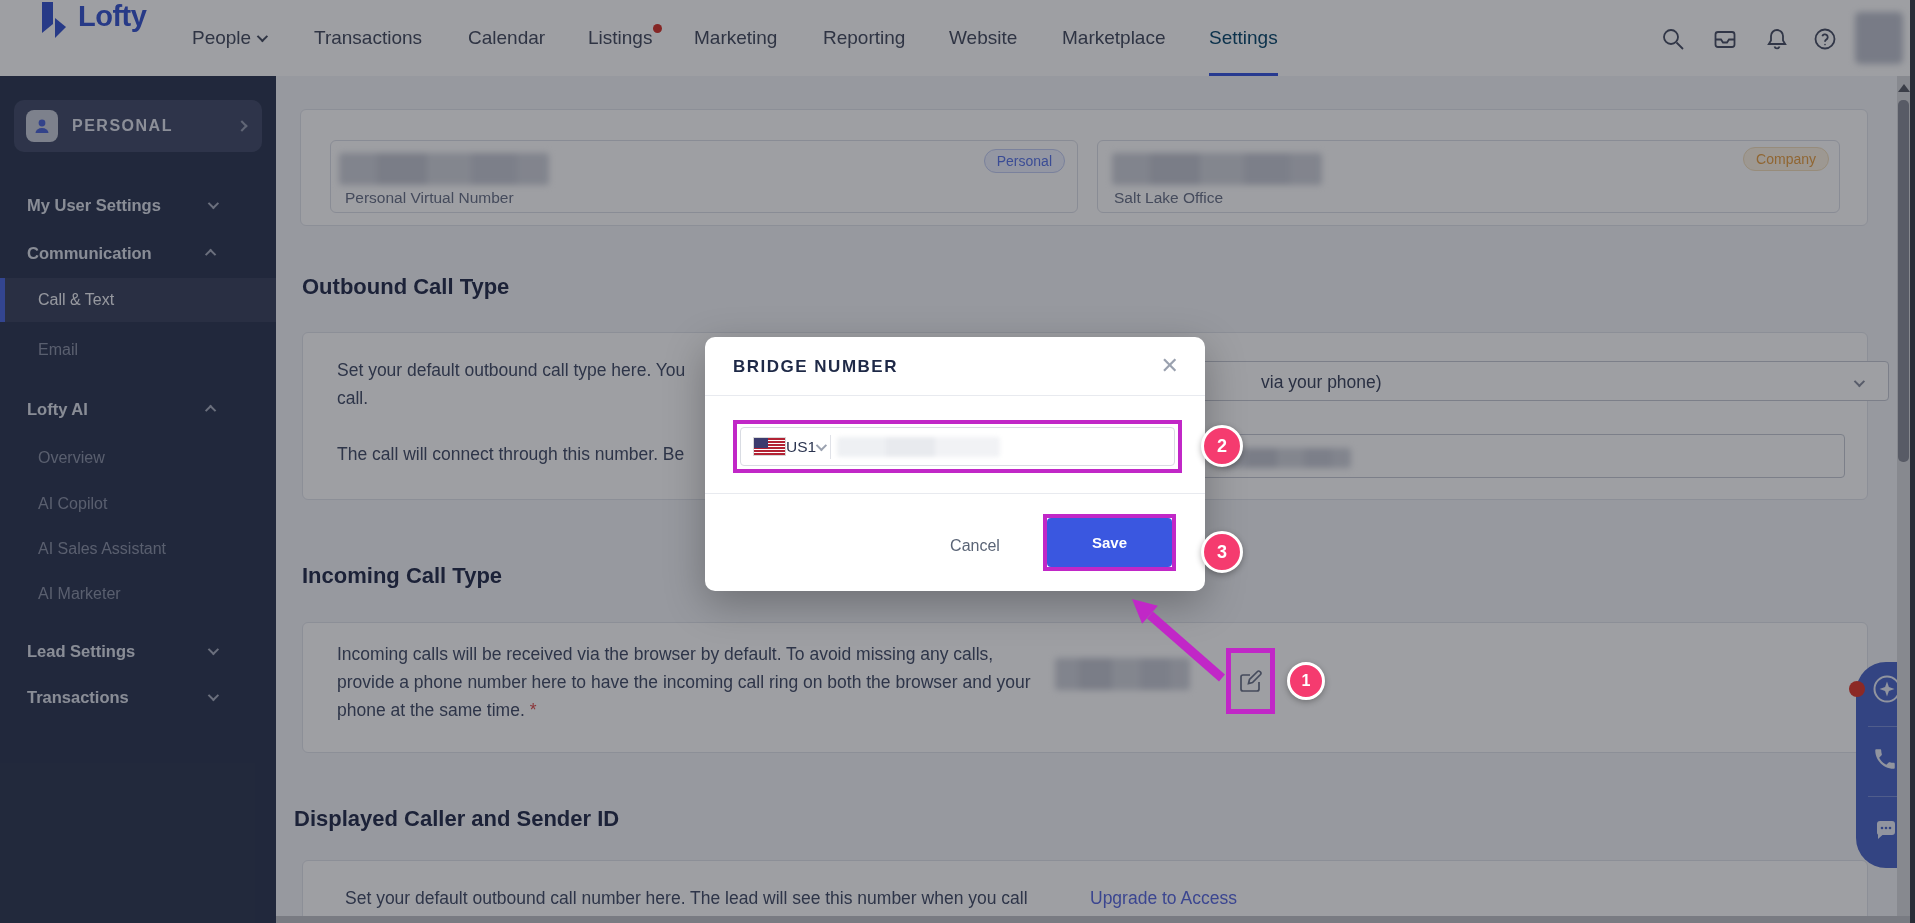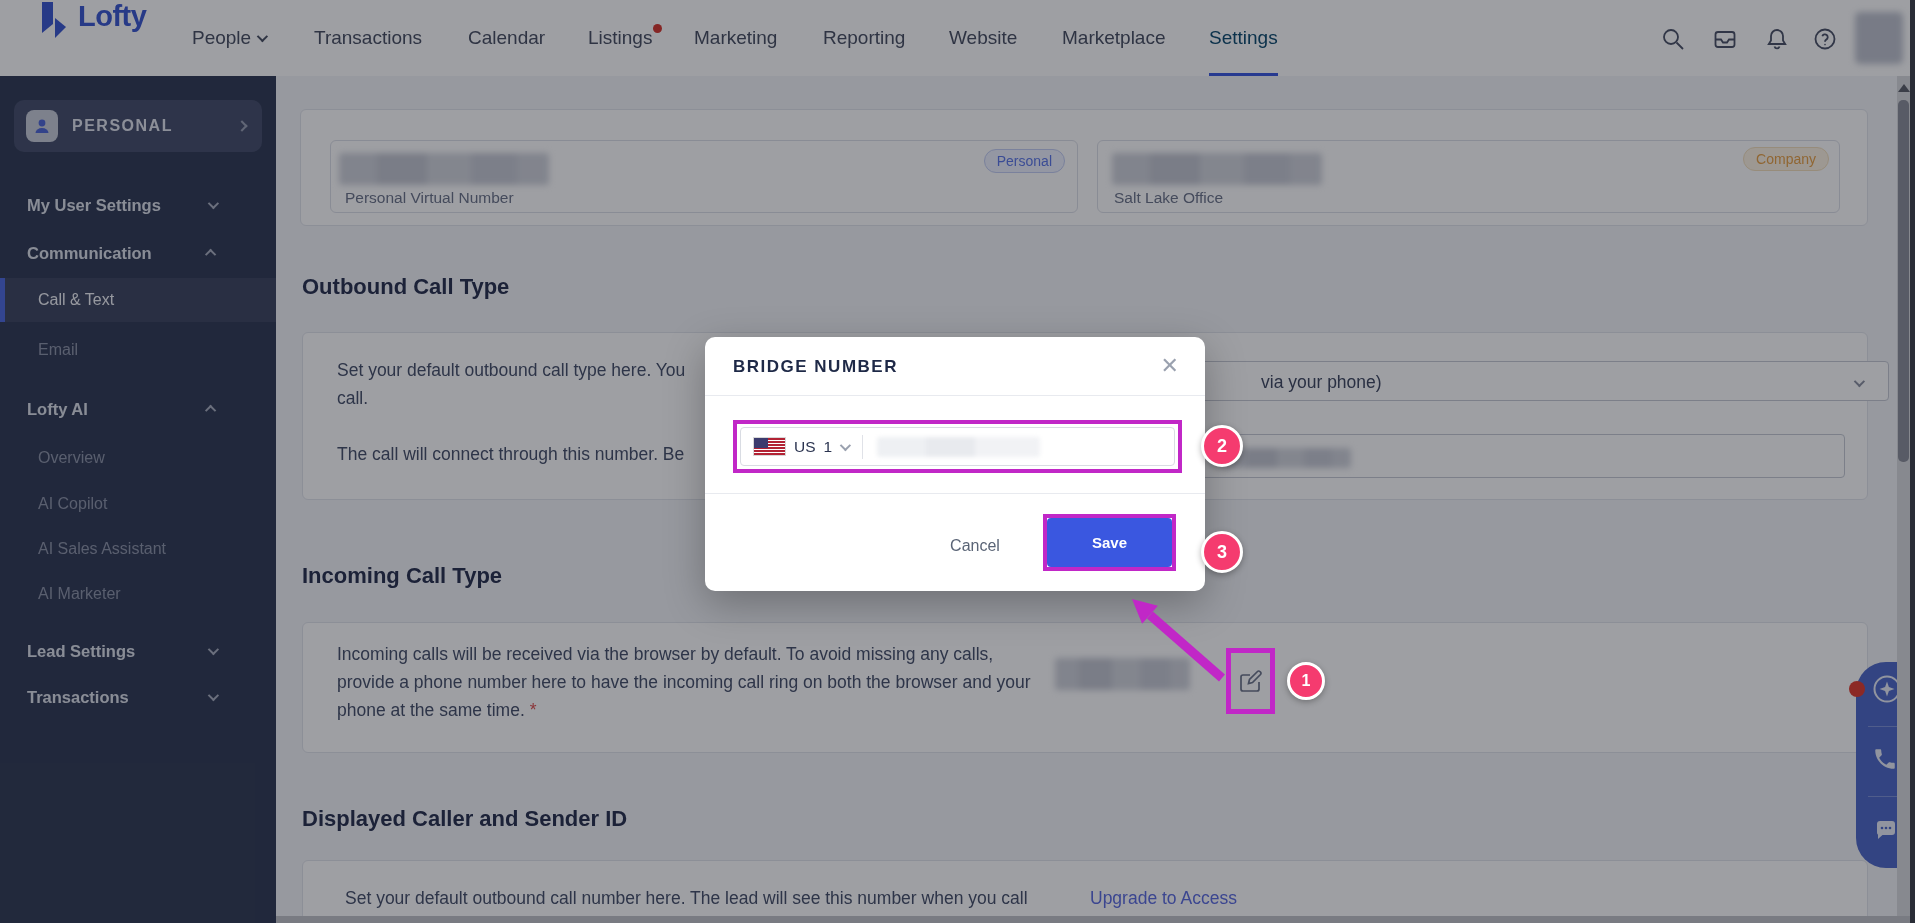--- a/index.html
+++ b/index.html
@@ -77,21 +77,21 @@
   
   .modal { position:absolute; left:705px; top:337px; width:500px; height:254px; background:#fff;
            border-radius:10px; box-shadow:0 12px 40px rgba(0,0,0,0.28); z-index:20; }
   .modal-title { position:absolute; left:28px; top:20px; font-size:17px; font-weight:bold;
                  letter-spacing:1.5px; color:#1e2947; }
   .modal-close { position:absolute; right:26px; top:16px; font-size:22px; color:#9aa1af; cursor:pointer; }
   .modal-hr { position:absolute; left:0; width:100%; height:1px; background:#e8eaef; }
   .ann-border { border:4px solid #c127c7; }
   .phone-wrap { position:absolute; left:28px; top:83px; width:449px; height:53px; background:#fff; }
   .phone-input { position:absolute; inset:3px; border:1px solid #d9dce3; border-radius:4px;
-                 display:flex; align-items:center; padding-left:12px; gap:8px; }
+                 display:flex; align-items:center; padding-left:12px; }
   .flag { position:relative; width:33px; height:19px; border:1px solid #d8d8d8;
           background:repeating-linear-gradient(to bottom,#b22234 0 1.5px,#fff 1.5px 3px); }
   .flag .canton { position:absolute; left:0; top:0; width:14px; height:10px; background:#3c3b6e; }
   .cc { font-size:15.5px; color:#2b3450; }
   .vdiv { width:1px; height:24px; background:#e0e2e8; margin:0 6px; }
   .modal-blur { width:163px; height:20px; border-radius:3px; filter:blur(2px);
     background:linear-gradient(90deg,#eef0f3 0 30%,#e8eaee 30% 60%,#f1f2f5 60%); }
   .btn-cancel { position:absolute; left:225px; top:191px; width:90px; height:36px; display:flex;
                 align-items:center; justify-content:center; font-size:16px; color:#5a6476; cursor:pointer; }
   .save-wrap { position:absolute; left:338px; top:177px; width:133px; height:57px; background:#fff; }
@@ -259,21 +259,21 @@
     <div class="body-txt" style="left:337px;top:700px;">
       <span>phone at the same time.</span>
       <span class="req">*</span>
     </div>
     <div class="blur-block" style="left:1055px;top:658px;width:135px;height:32px;"></div>
     <svg class="edit-btn" viewBox="0 0 26 26" fill="none" stroke="currentColor" stroke-width="1.7">
       <path d="M21 14 v7 a2 2 0 0 1 -2 2 H5 a2 2 0 0 1 -2 -2 V9 a2 2 0 0 1 2 -2 h7"></path>
       <path d="M10.5 15.5 l1-4 L19.5 3.5 a1.6 1.6 0 0 1 2.3 0 l0.7 0.7 a1.6 1.6 0 0 1 0 2.3 L14.5 14.5 z"></path>
     </svg>
 
-    <div class="h2" style="left:302px;top:806px;">Displayed Caller and Sender ID</div>
+    <div class="h2" style="left:294px;top:806px;">Displayed Caller and Sender ID</div>
     <div class="card" style="left:302px;top:860px;width:1566px;height:80px;"></div>
     <div class="body-txt" style="left:345px;top:888px;">Set your default outbound call number here. The lead will see this number when you call</div>
     <div class="body-txt link" style="left:1090px;top:888px;">Upgrade to Access</div>
   </main>
 
   <div class="widget">
     <svg class="wic" style="top:12px" width="30" height="30" viewBox="0 0 30 30">
       <circle cx="15" cy="15" r="12.5" fill="none" stroke="#e9edf8" stroke-width="2"></circle>
       <path d="M15 7.5 l1.9 5.6 5.6 1.9 -5.6 1.9 -1.9 5.6 -1.9 -5.6 -5.6 -1.9 5.6 -1.9 z" fill="#e9edf8"></path>
     </svg>

